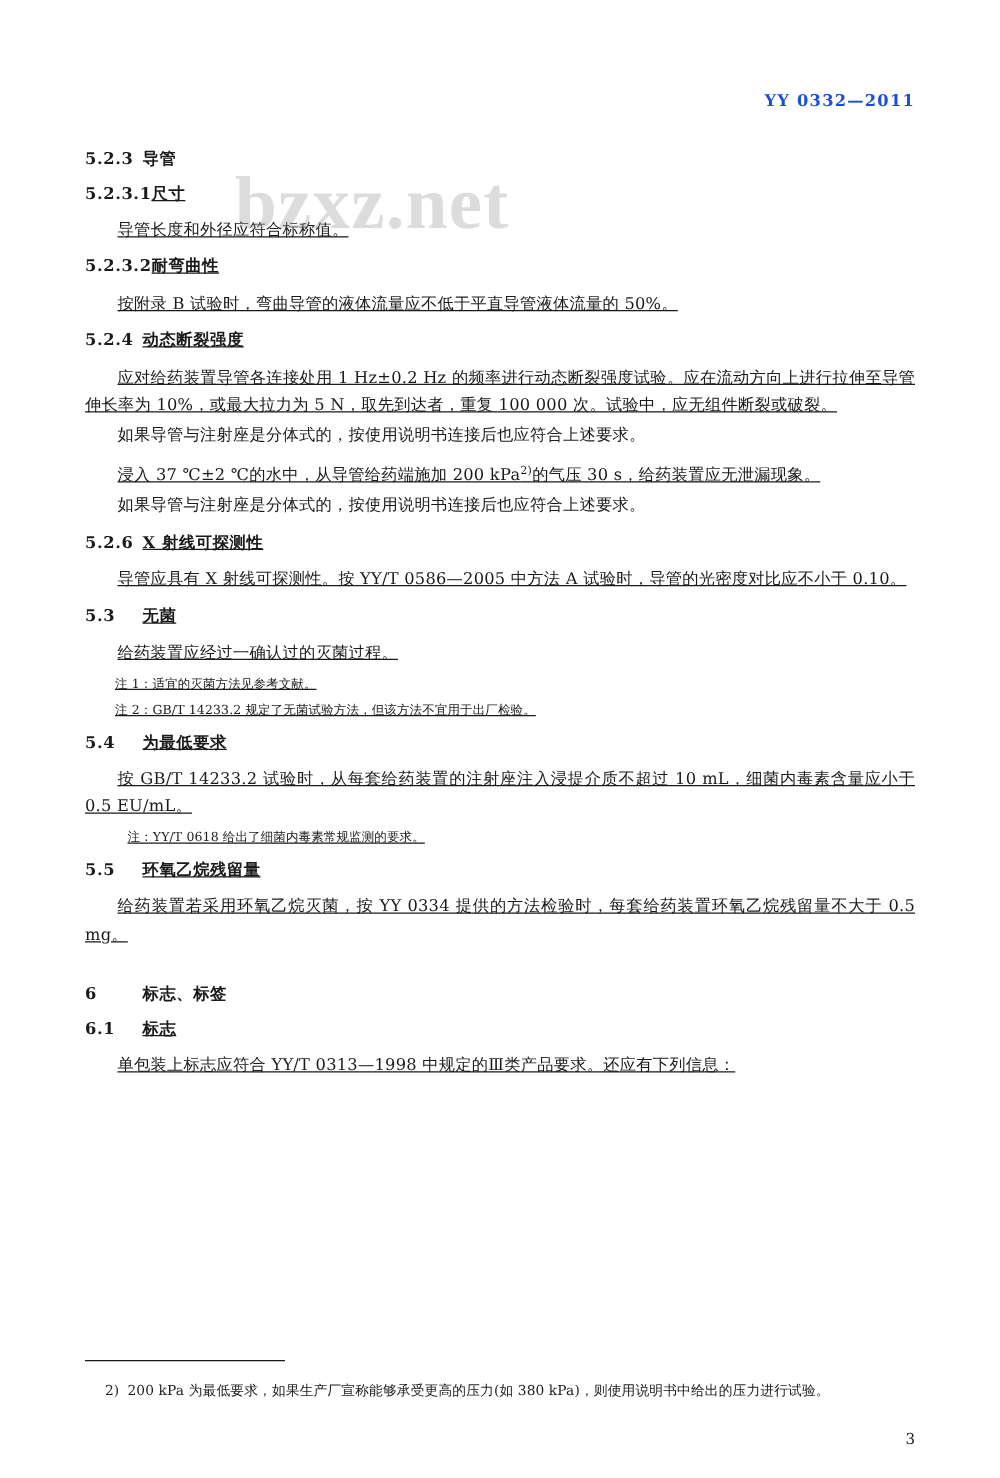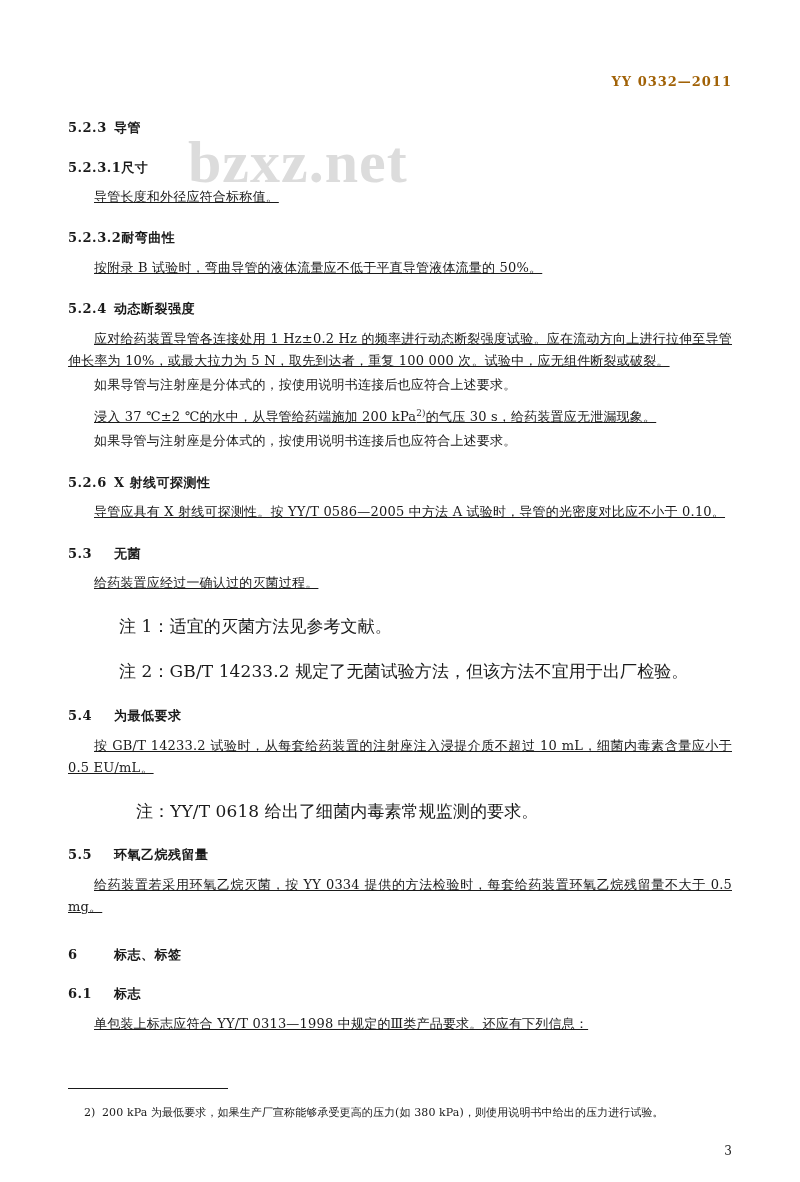--- a/index.html
+++ b/index.html
@@ -36,21 +36,21 @@
     z-index: 5;
   }
   .header {
     position: absolute;
     top: 74px;
     right: 68px;
     font-family: "DejaVu Serif", "Liberation Serif", serif;
     font-size: 13px;
     font-weight: bold;
     letter-spacing: 1px;
-    color: #a16207;
+    color: #1d4ed8;
   }
   .header-rule {
     position: absolute;
     top: 96px;
     left: 68px;
     right: 68px;
     height: 1px;
     background: transparent;
   }
   .content {
@@ -72,30 +72,31 @@
   }
   .para {
     font-size: 13px;
     line-height: 1.72;
     text-align: justify;
     text-indent: 2em;
     margin: 0;
     letter-spacing: 0.2px;
   }
   .note {
-    font-size: 17px;
+    font-size: 10px;
     line-height: 1.7;
     text-indent: 2em;
-    margin: 17px;
+    margin: 4px;
     letter-spacing: 0.1px;
+    text-decoration: underline;
   }
   .note.indent-deep {
     text-indent: 3em;
   }
-  .sp-heading { margin-top: 20px; }
+  .sp-heading { margin-top: 8px; text-decoration: underline; }
   .sp-para { margin-top: 9px; text-decoration: underline; }
   .sp-para-tight { margin-top: 2px; }
   .sp-big { margin-top: 26px; }
   .footnote-rule {
     position: absolute;
     left: 68px;
     top: 1088px;
     width: 160px;
     height: 1px;
     background: #1a1a1a;

